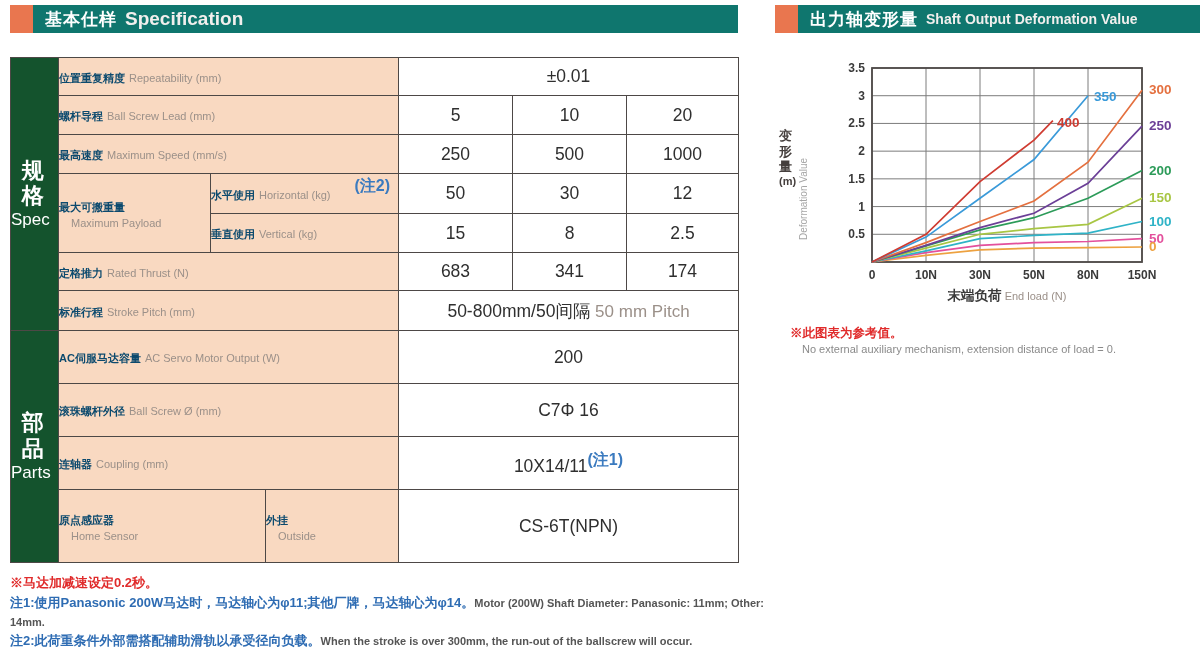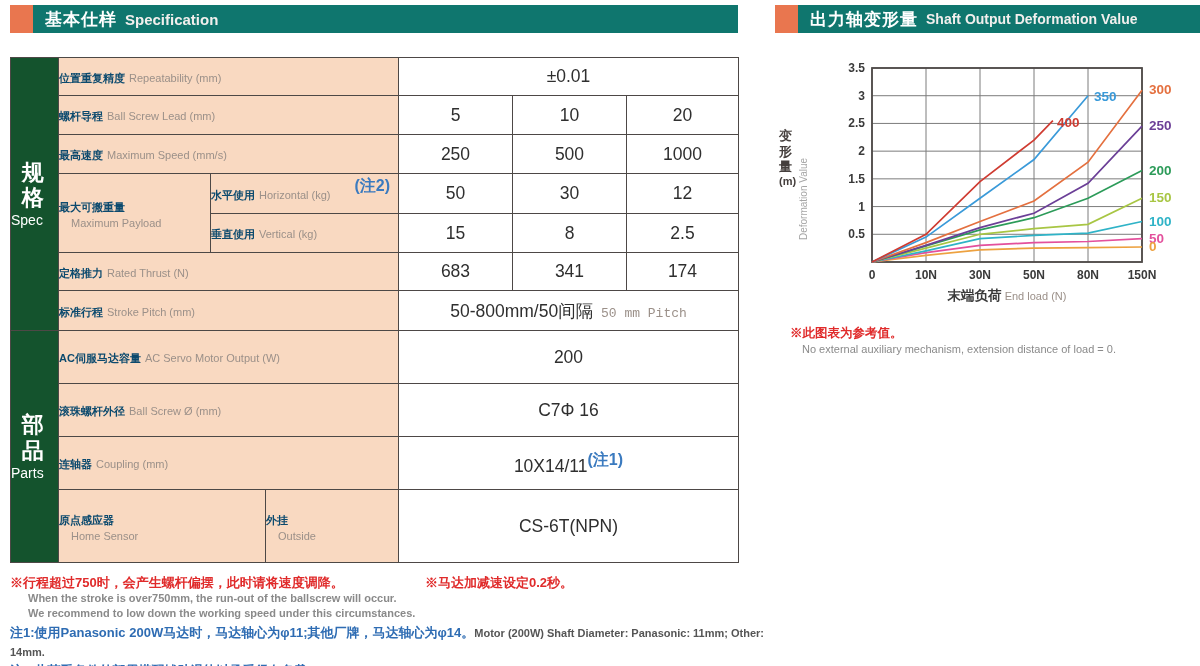--- a/index.html
+++ b/index.html
@@ -6,33 +6,33 @@
   body{
     width:1200px;height:666px;position:relative;background:#ffffff;
     font-family:"Liberation Sans",sans-serif;overflow:hidden;
     -webkit-font-smoothing:antialiased;
   }
   
   .hdr{position:absolute;top:5px;height:28px;display:flex;align-items:stretch;}
   .hdr .sq{width:23px;background:#e9764f;flex:none;}
   .hdr .bar{flex:1;background:#0f766e;display:flex;align-items:center;padding-left:12px;}
   .hdr .zh{color:#fff;font-size:17px;font-weight:bold;letter-spacing:1px;}
-  .hdr .en{color:#f2efed;font-size:15px;font-weight:bold;margin-left:8px;}
+  .hdr .en{color:#f2efed;font-size:19px;font-weight:bold;margin-left:8px;}
   
   #spec-table{position:absolute;left:10px;top:57px;border-collapse:collapse;table-layout:fixed;width:728px;}
   #spec-table td{border:1.5px solid #4d4846;padding:0;vertical-align:middle;}
   td.band{background:#14532d;color:#fff;}
   .band .bzh{width:1.15em;margin:0 auto;word-break:break-all;font-size:22px;font-weight:bold;line-height:1.15;}
-  .band .ben{font-size:14px;margin-top:2px;}
+  .band .ben{font-size:17px;margin-top:2px;}
   td.lab{background:#f9d9c1;padding-left:11px;}
   .lzh{font-size:11px;font-weight:bold;color:#0c4a6e;}
   .len{font-size:11px;color:#9b9089;margin-left:4px;}
   .two .len{display:block;margin-left:12px;margin-top:2px;}
   td.val{background:#fff;text-align:center;font-size:17.5px;color:#2f2f2f;}
-  .vgray{font-size:13px;color:#9b9089;font-family:Liberation Mono, monospace;}
+  .vgray{font-size:17px;color:#9b9089;}
   .sup{color:#3a7abf;font-size:16px;font-weight:bold;}
   .sup-abs{position:absolute;top:2px;right:8px;}
   .relcell{position:relative;}
   
   #foot{position:absolute;left:10px;top:575px;width:760px;font-size:11px;}
   .fn-row{display:flex;}
   .fn-left{width:415px;flex:none;}
   .fn-red{color:#e02b2b;font-weight:bold;font-size:13px;line-height:1.25;}
   .fn-gray{color:#8a8a8a;font-weight:bold;padding-left:18px;line-height:1.35;}
   .fn-blue{color:#2e6cb3;font-weight:bold;font-size:13px;margin-top:3px;line-height:1.45;}
@@ -173,25 +173,20 @@
       <span class="lzh">外挂</span>
       <span class="len">Outside</span>
     </td>
     <td class="val" colspan="3">CS-6T(NPN)</td>
   </tr>
 </tbody>
   </table>
 
 <div id="foot">
   <div class="fn-row">
-    <div class="fn-left">
-      <div class="fn-red">※行程超过750时，会产生螺杆偏摆，此时请将速度调降。</div>
-      <div class="fn-gray">When the stroke is over750mm, the run-out of the ballscrew will occur.</div>
-      <div class="fn-gray">We recommend to low down the working speed under this circumstances.</div>
-    </div>
     <div>
       <div class="fn-red">※马达加减速设定0.2秒。</div>
     </div>
   </div>
   <div class="fn-blue">
     <span>注1:使用Panasonic 200W马达时，马达轴心为φ11;其他厂牌，马达轴心为φ14。</span><span class="fn-en">Motor (200W) Shaft Diameter: Panasonic: 11mm; Other: 14mm.</span>
   </div>
   <div class="fn-blue" style="margin-top:0;">
     <span>注2:此荷重条件外部需搭配辅助滑轨以承受径向负载。</span><span class="fn-en">When the stroke is over 300mm, the run-out of the ballscrew will occur.</span>
   </div>

